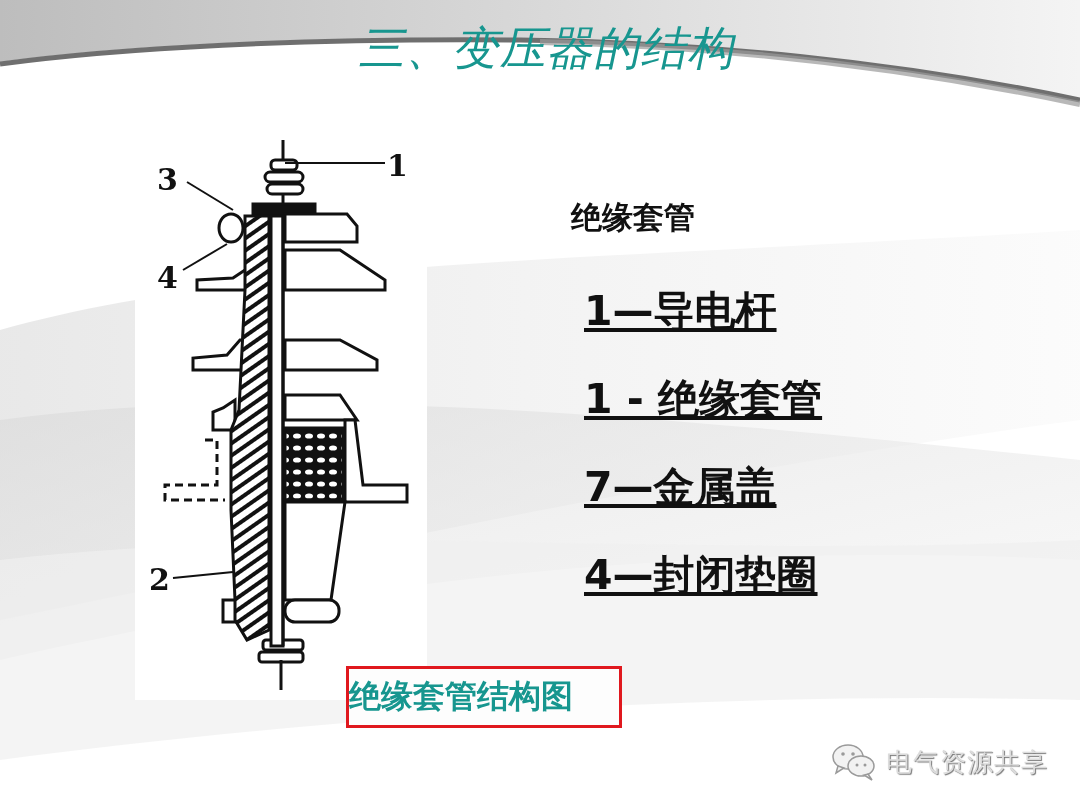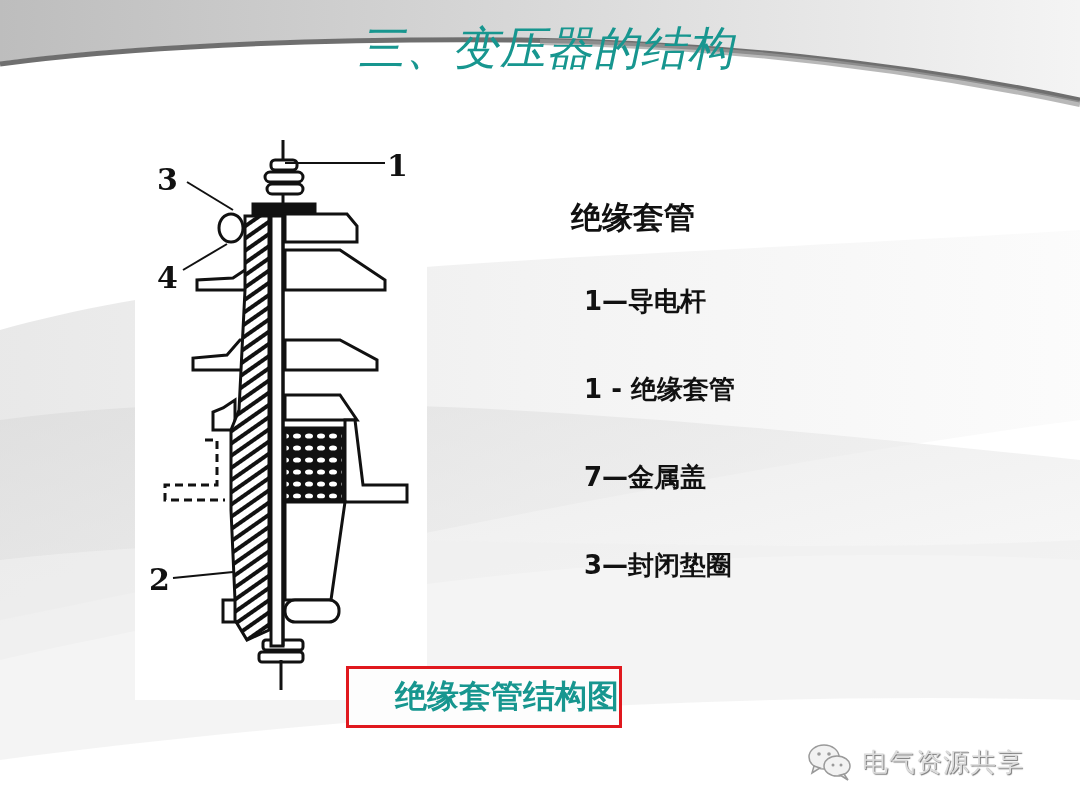--- a/index.html
+++ b/index.html
@@ -17,29 +17,29 @@
   }
   .diagram-panel {
     position: absolute; left: 135px; top: 130px; width: 292px; height: 570px;
     background: #ffffff;
   }
   .legend {
     position: absolute; left: 570px; top: 196px; color: #111;
     font-weight: bold;
   }
   .legend-heading { font-size: 31px; margin: 1px; position: absolute; left: 0; top: 0; white-space: nowrap; }
-  .legend-item { font-size: 26px; position: absolute; left: 14px; white-space: nowrap; }
+  .legend-item { font-size: 41px; position: absolute; left: 14px; white-space: nowrap; text-decoration: underline; }
   .caption-box {
     position: absolute; left: 346px; top: 666px; width: 276px; height: 62px;
     border: 3px solid #e0181e; box-sizing: border-box; background: #fdfdfd;
-    display: flex; align-items: center; justify-content: flex-end;
+    display: flex; align-items: center; justify-content: flex-start;
   }
   .caption-text { color: #17968f; font-size: 32px; font-weight: bold; white-space: nowrap; }
   .watermark {
-    position: absolute; left: 806px; top: 742px; display: flex; align-items: center;
+    position: absolute; left: 830px; top: 742px; display: flex; align-items: center;
     color: #b5b5b5;
   }
   .watermark-text { font-size: 26px; margin-left: 8px; letter-spacing: 1px; text-shadow: 1px 1px 1px #777, -1px -1px 1px #fff; color: #dcdcdc; }
   .svg-label { font-family: "DejaVu Serif", "Liberation Serif", serif; font-weight: bold; font-size: 30px; fill: #111; }
 </style>
 </head>
 <body>
 
 <svg class="bg-layer" width="1080" height="810" viewBox="0 0 1080 810">
   <defs>
@@ -136,21 +136,21 @@
     <text class="svg-label" x="22" y="158">4</text>
     <text class="svg-label" x="14" y="460">2</text>
   </svg>
 </div>
 
 <div class="legend">
   <div class="legend-heading">绝缘套管</div>
   <div class="legend-item" style="top:88px;">1—导电杆</div>
   <div class="legend-item" style="top:176px;">1 - 绝缘套管</div>
   <div class="legend-item" style="top:264px;">7—金属盖</div>
-  <div class="legend-item" style="top:352px;">3—封闭垫圈</div>
+  <div class="legend-item" style="top:352px;">4—封闭垫圈</div>
 </div>
 
 <div class="caption-box">
   <span class="caption-text">绝缘套管结构图</span>
 </div>
 
 <div class="watermark">
   <svg width="48" height="40" viewBox="0 0 48 40">
     <g fill="#f2f2f2" stroke="#9a9a9a" stroke-width="1.5">
       <ellipse cx="18" cy="15" rx="15" ry="12"></ellipse>

